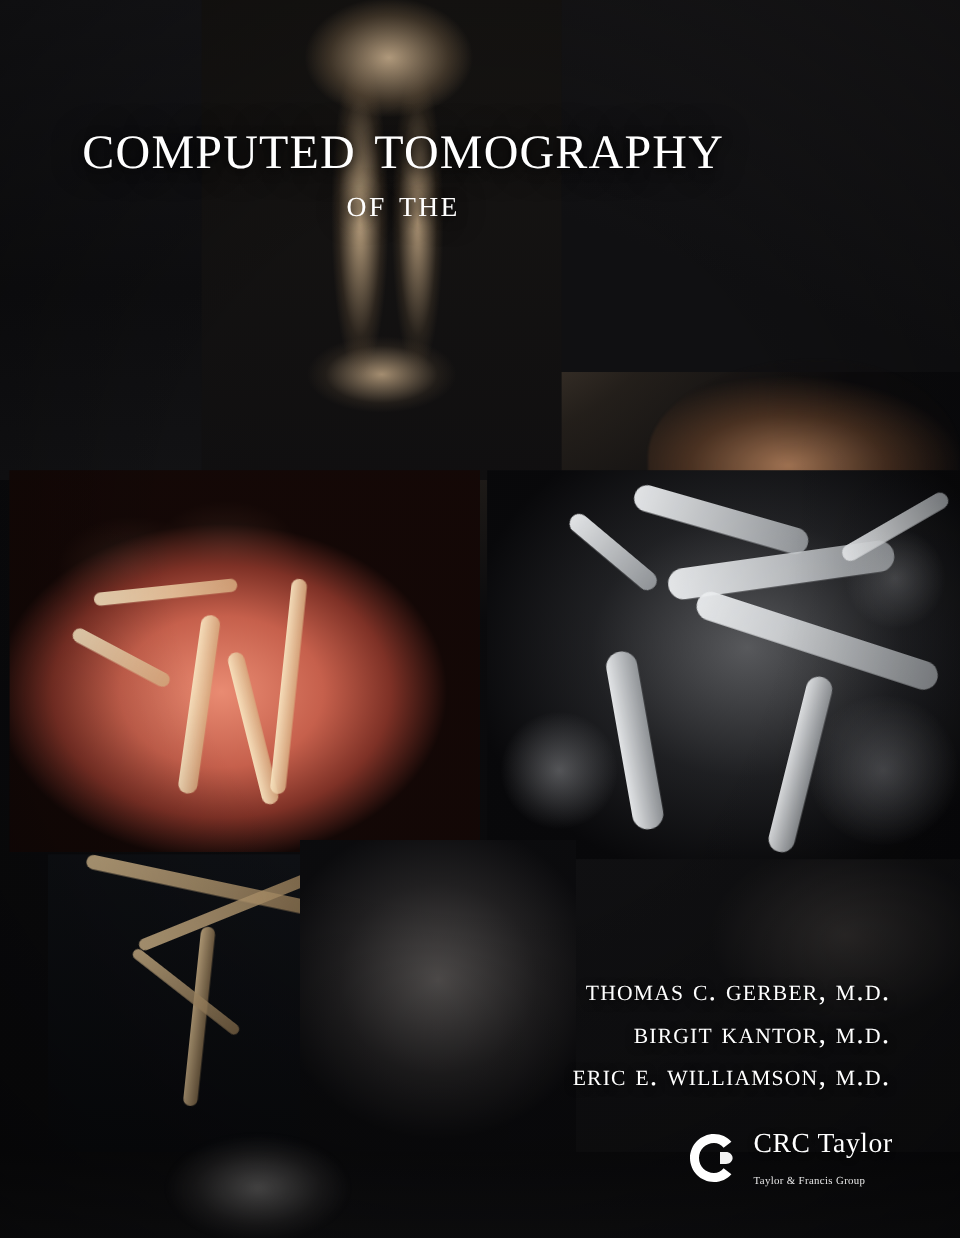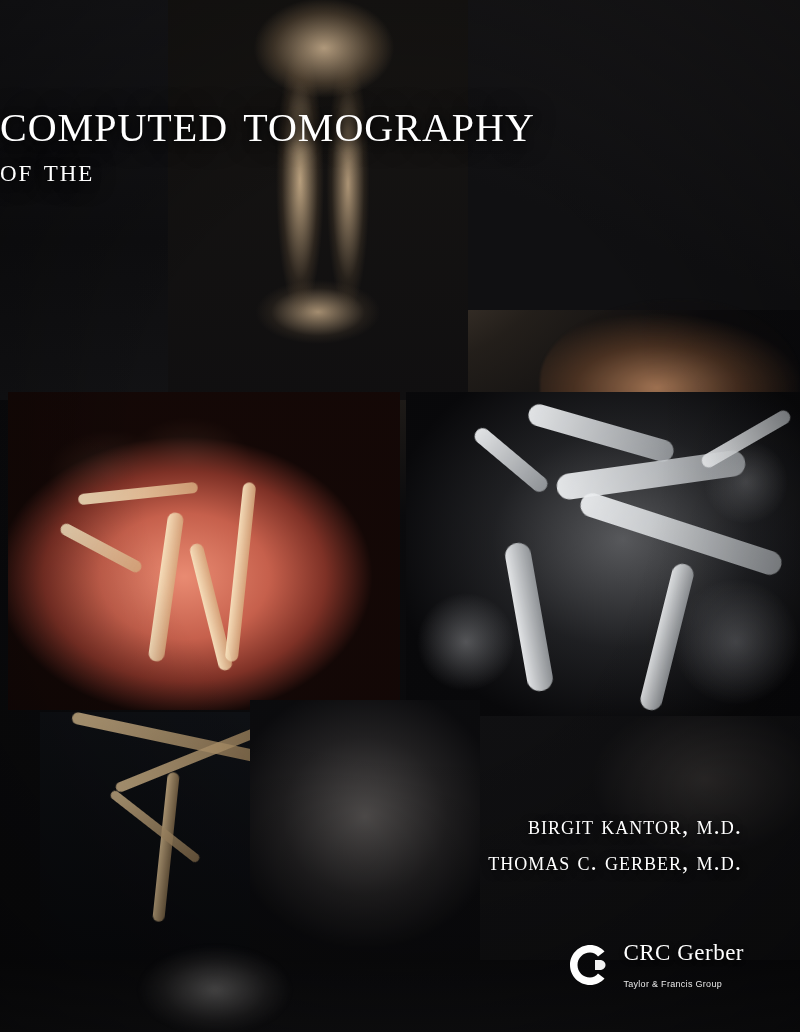--- a/index.html
+++ b/index.html
@@ -148,20 +148,21 @@
   .vignette {
     position: absolute; inset: 0;
     background: radial-gradient(ellipse 80% 70% at 50% 45%, rgba(0,0,0,0) 40%, rgba(0,0,0,0.45) 100%);
     pointer-events: none;
   }
 
   
   .title-block {
     position: absolute;
     left: 0; top: 92px; width: 672px;
+    text-align: center;
     color: #ffffff;
     text-shadow: 0 2px 10px rgba(0,0,0,0.85), 0 0 26px rgba(0,0,0,0.6);
   }
   .title-line-1 {
     font-size: 57px;
     letter-spacing: 1px;
     font-variant: small-caps;
     text-transform: lowercase;
     line-height: 1.05;
     white-space: nowrap;
@@ -211,21 +212,21 @@
     flex: none;
   }
   .pub-text { text-align: left; line-height: 1.1; }
   .pub-name {
     font-size: 23px;
     letter-spacing: 0.5px;
     text-shadow: 0 1px 5px rgba(0,0,0,0.9);
   }
   .pub-sub {
     font-size: 9px;
-    font-family: Liberation Sans, sans-serif;
+    font-family: Liberation Serif, serif;
     letter-spacing: 0.3px;
     color: #e8e8e8;
     margin-top: 15px;
   }
 </style>
 </head>
 <body>
 
 <div class="cover">
 
@@ -266,30 +267,31 @@
   <div class="panel-bottom-strip"></div>
   <div class="skull"></div>
   <div class="vignette"></div>
 
   <div class="title-block">
     <div class="title-line-1">Computed Tomography</div>
     <div class="title-of-the">of the</div>
   </div>
 
   <div class="authors">
+    <div class="author">Thomas C. Gerber, M.D.</div>
     <div class="author">Birgit Kantor, M.D.</div>
-    <div class="author">Thomas C. Gerber, M.D.</div>
+    <div class="author">Eric E. Williamson, M.D.</div>
   </div>
 
   <div class="publisher">
     <span class="crc-mark">
       <svg viewBox="0 0 46 46" width="46" height="46" aria-hidden="true">
         <path d="M23 3 C12 3 3 12 3 23 C3 34 12 43 23 43 C29 43 34 40.5 37.5 36.5 L31 31.5 C29 34 26.2 35.5 23 35.5 C16.2 35.5 10.5 30 10.5 23 C10.5 16 16.2 10.5 23 10.5 C26.2 10.5 29 12 31 14.5 L37.5 9.5 C34 5.5 29 3 23 3 Z" fill="#ffffff"></path>
         <path d="M33 18 C36 18 38.5 20.3 38.5 23 C38.5 25.7 36 28 33 28 L28 28 L28 18 Z" fill="#ffffff" opacity="0.95"></path>
       </svg>
     </span>
     <span class="pub-text">
-      <span class="pub-name">CRC Gerber</span>
+      <span class="pub-name">CRC Taylor</span>
       <span class="pub-sub" style="display:block">Taylor &amp; Francis Group</span>
     </span>
   </div>
 
 </div>
 
 </body></html>

